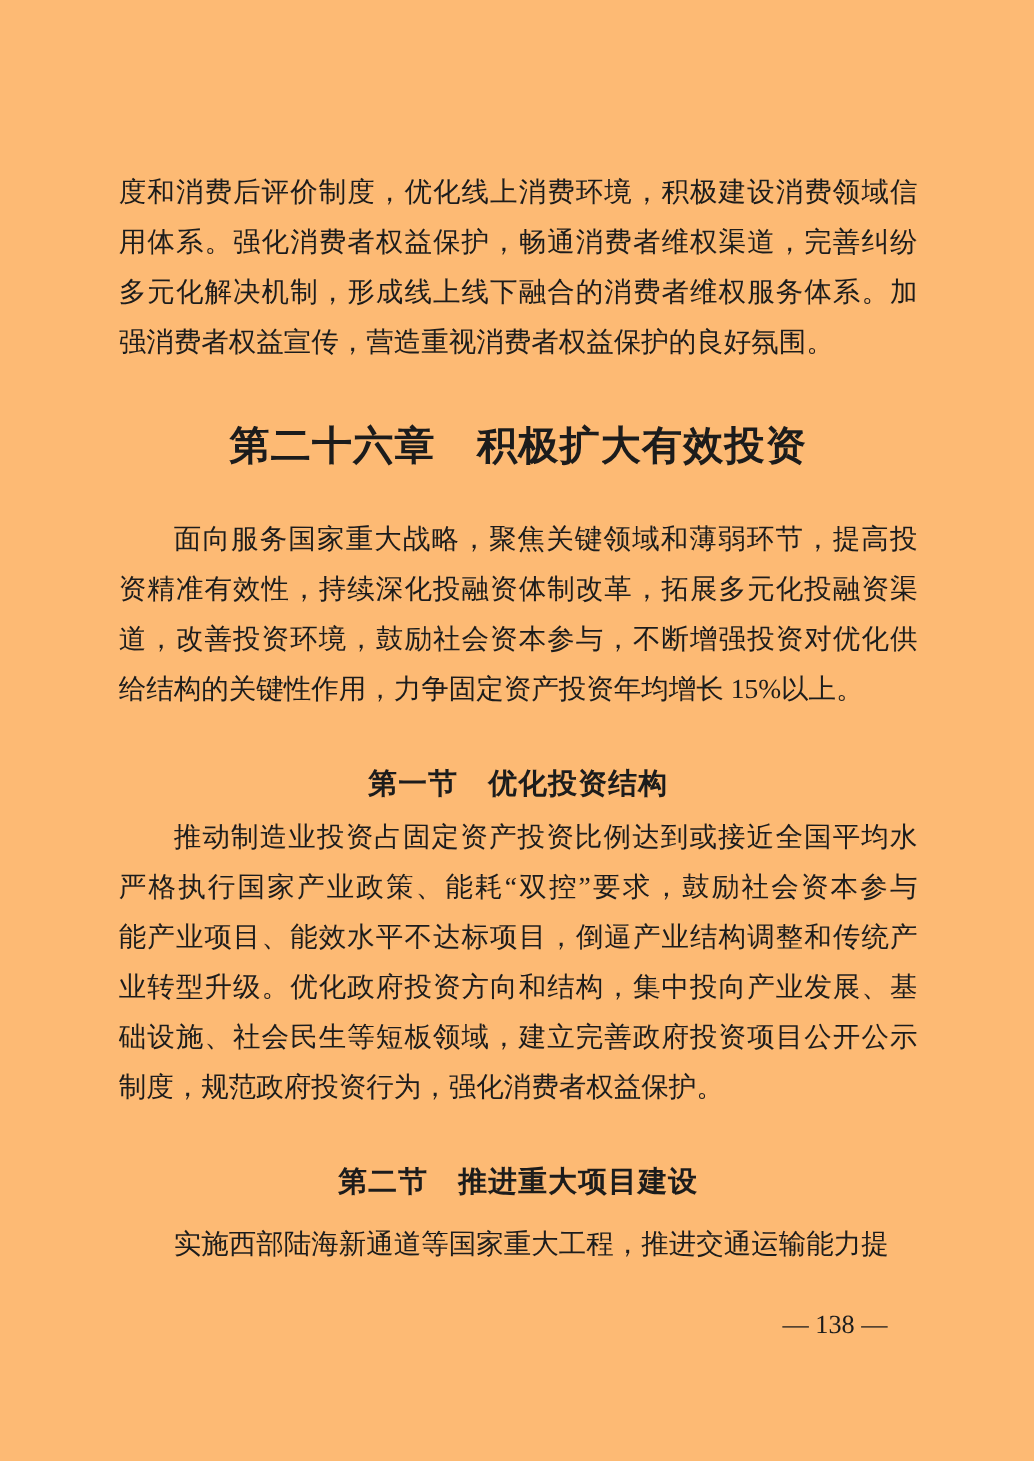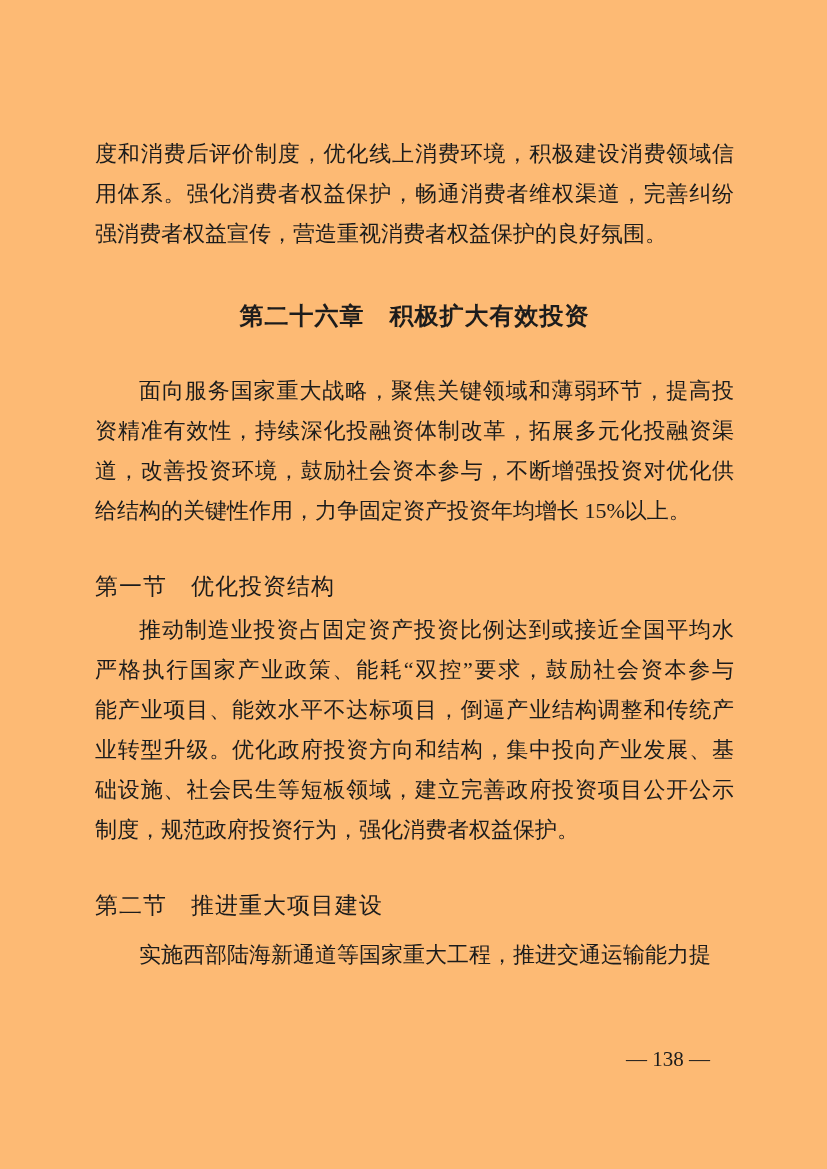--- a/index.html
+++ b/index.html
@@ -33,28 +33,29 @@
   }
   .para.indent .line:first-child { text-indent: 2em; }
   .chapter-heading {
     margin-top: 42px;
     margin-bottom: 35px;
     height: 40px;
     line-height: 40px;
     text-align: center;
     font-family: "Liberation Sans", "DejaVu Sans", sans-serif;
     font-weight: bold;
-    font-size: 24px;
+    font-size: 32px;
     letter-spacing: 1px;
   }
   .section-heading {
     margin: 36px 0 3px 0;
     height: 40px;
     line-height: 40px;
-    font-weight: normal;
+    text-align: center;
+    font-weight: bold;
     font-size: 23px;
     letter-spacing: 1px;
   }
   .section-heading.second {
     margin-top: 36px;
     margin-bottom: 9px;
   }
   .footer {
     position: absolute;
     top: 1046px;
@@ -66,20 +67,21 @@
 </style>
 </head>
 <body>
 
 <div class="page">
   <div class="content">
 
     <div class="para">
         <div class="line">度和消费后评价制度，优化线上消费环境，积极建设消费领域信</div>
         <div class="line">用体系。强化消费者权益保护，畅通消费者维权渠道，完善纠纷</div>
+        <div class="line">多元化解决机制，形成线上线下融合的消费者维权服务体系。加</div>
         <div class="line last">强消费者权益宣传，营造重视消费者权益保护的良好氛围。</div>
       </div>
 
     <div class="chapter-heading">第二十六章　积极扩大有效投资</div>
 
     <div class="para indent">
         <div class="line">面向服务国家重大战略，聚焦关键领域和薄弱环节，提高投</div>
         <div class="line">资精准有效性，持续深化投融资体制改革，拓展多元化投融资渠</div>
         <div class="line">道，改善投资环境，鼓励社会资本参与，不断增强投资对优化供</div>
         <div class="line last">给结构的关键性作用，力争固定资产投资年均增长 15%以上。</div>

